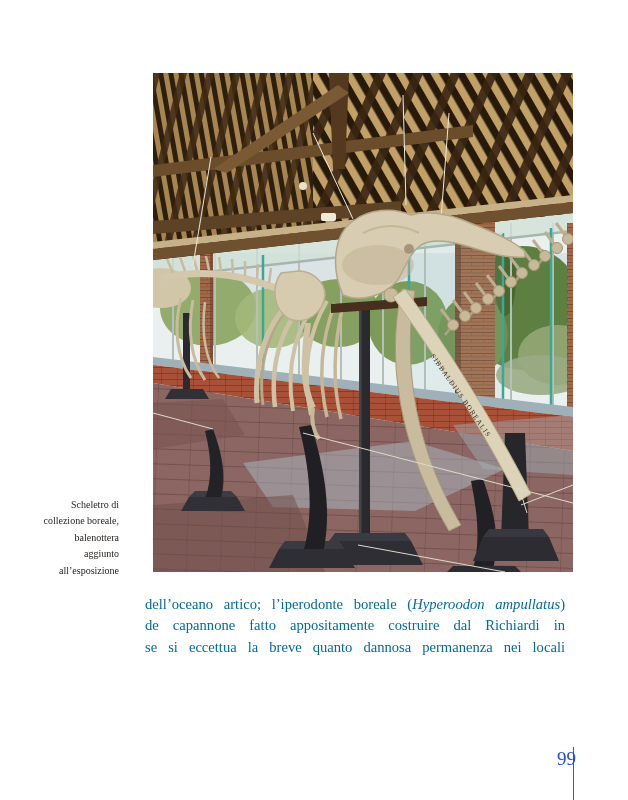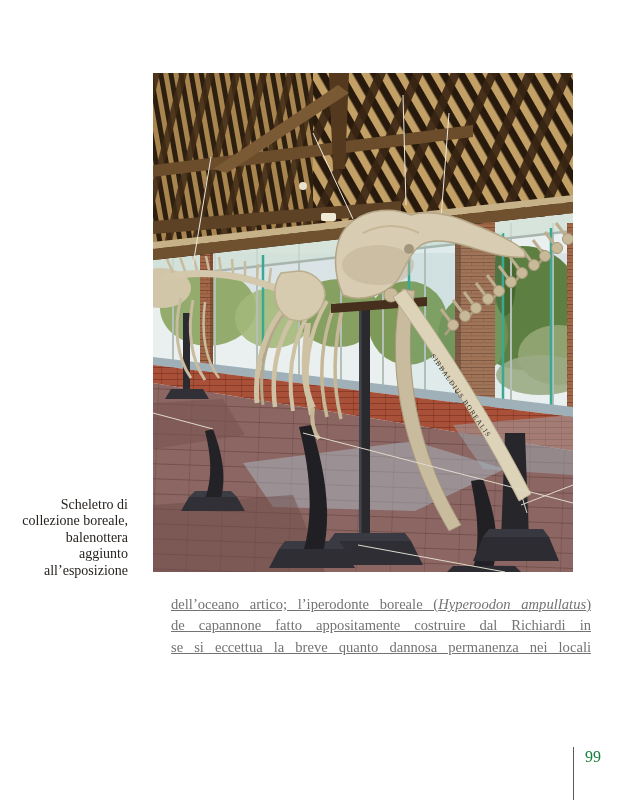--- a/index.html
+++ b/index.html
@@ -1,28 +1,28 @@
 <!DOCTYPE html>
 <html><head>
 <meta charset="utf-8">
 <style>
   html,body{margin:0;padding:0;background:#ffffff;}
   .page{position:relative;width:628px;height:800px;background:#ffffff;overflow:hidden;
         font-family:"Liberation Serif", serif;color:#221d18;}
   .photo{position:absolute;left:153px;top:73px;width:420px;height:499px;overflow:hidden;}
   .photo svg{display:block;width:100%;height:100%;}
-  .caption{position:absolute;left:10px;top:497px;width:118px;text-align:right;
-           font-size:14px;line-height:16.4px;color:#28231f;}
-  .bodytext{position:absolute;left:171px;top:594px;width:420px;font-size:14.6px;
-            line-height:21.45px;color:#737373;text-decoration:underline;}
+  .caption{position:absolute;left:1px;top:497px;width:118px;text-align:right;
+           font-size:10px;line-height:16.4px;color:#28231f;}
+  .bodytext{position:absolute;left:145px;top:594px;width:420px;font-size:14.6px;
+            line-height:21.45px;color:#0369a1;}
   .bline{text-align:justify;text-align-last:justify;white-space:normal;}
   .bline.flush{text-align-last:left;}
   .bline.indent{text-indent:22px;}
   .it{font-style:italic;}
-  .pagenum{position:absolute;left:585px;top:748px;font-size:16px;color:#15803d;}
+  .pagenum{position:absolute;left:557px;top:748px;font-size:19px;color:#1d4ed8;}
   .footrule{position:absolute;left:573px;top:747px;width:1px;height:53px;background:#5a5a5a;}
 </style>
 </head>
 <body>
 
 <div class="page">
 
   <div class="photo">
     <svg viewBox="0 0 420 499" preserveAspectRatio="none">
       <defs>

